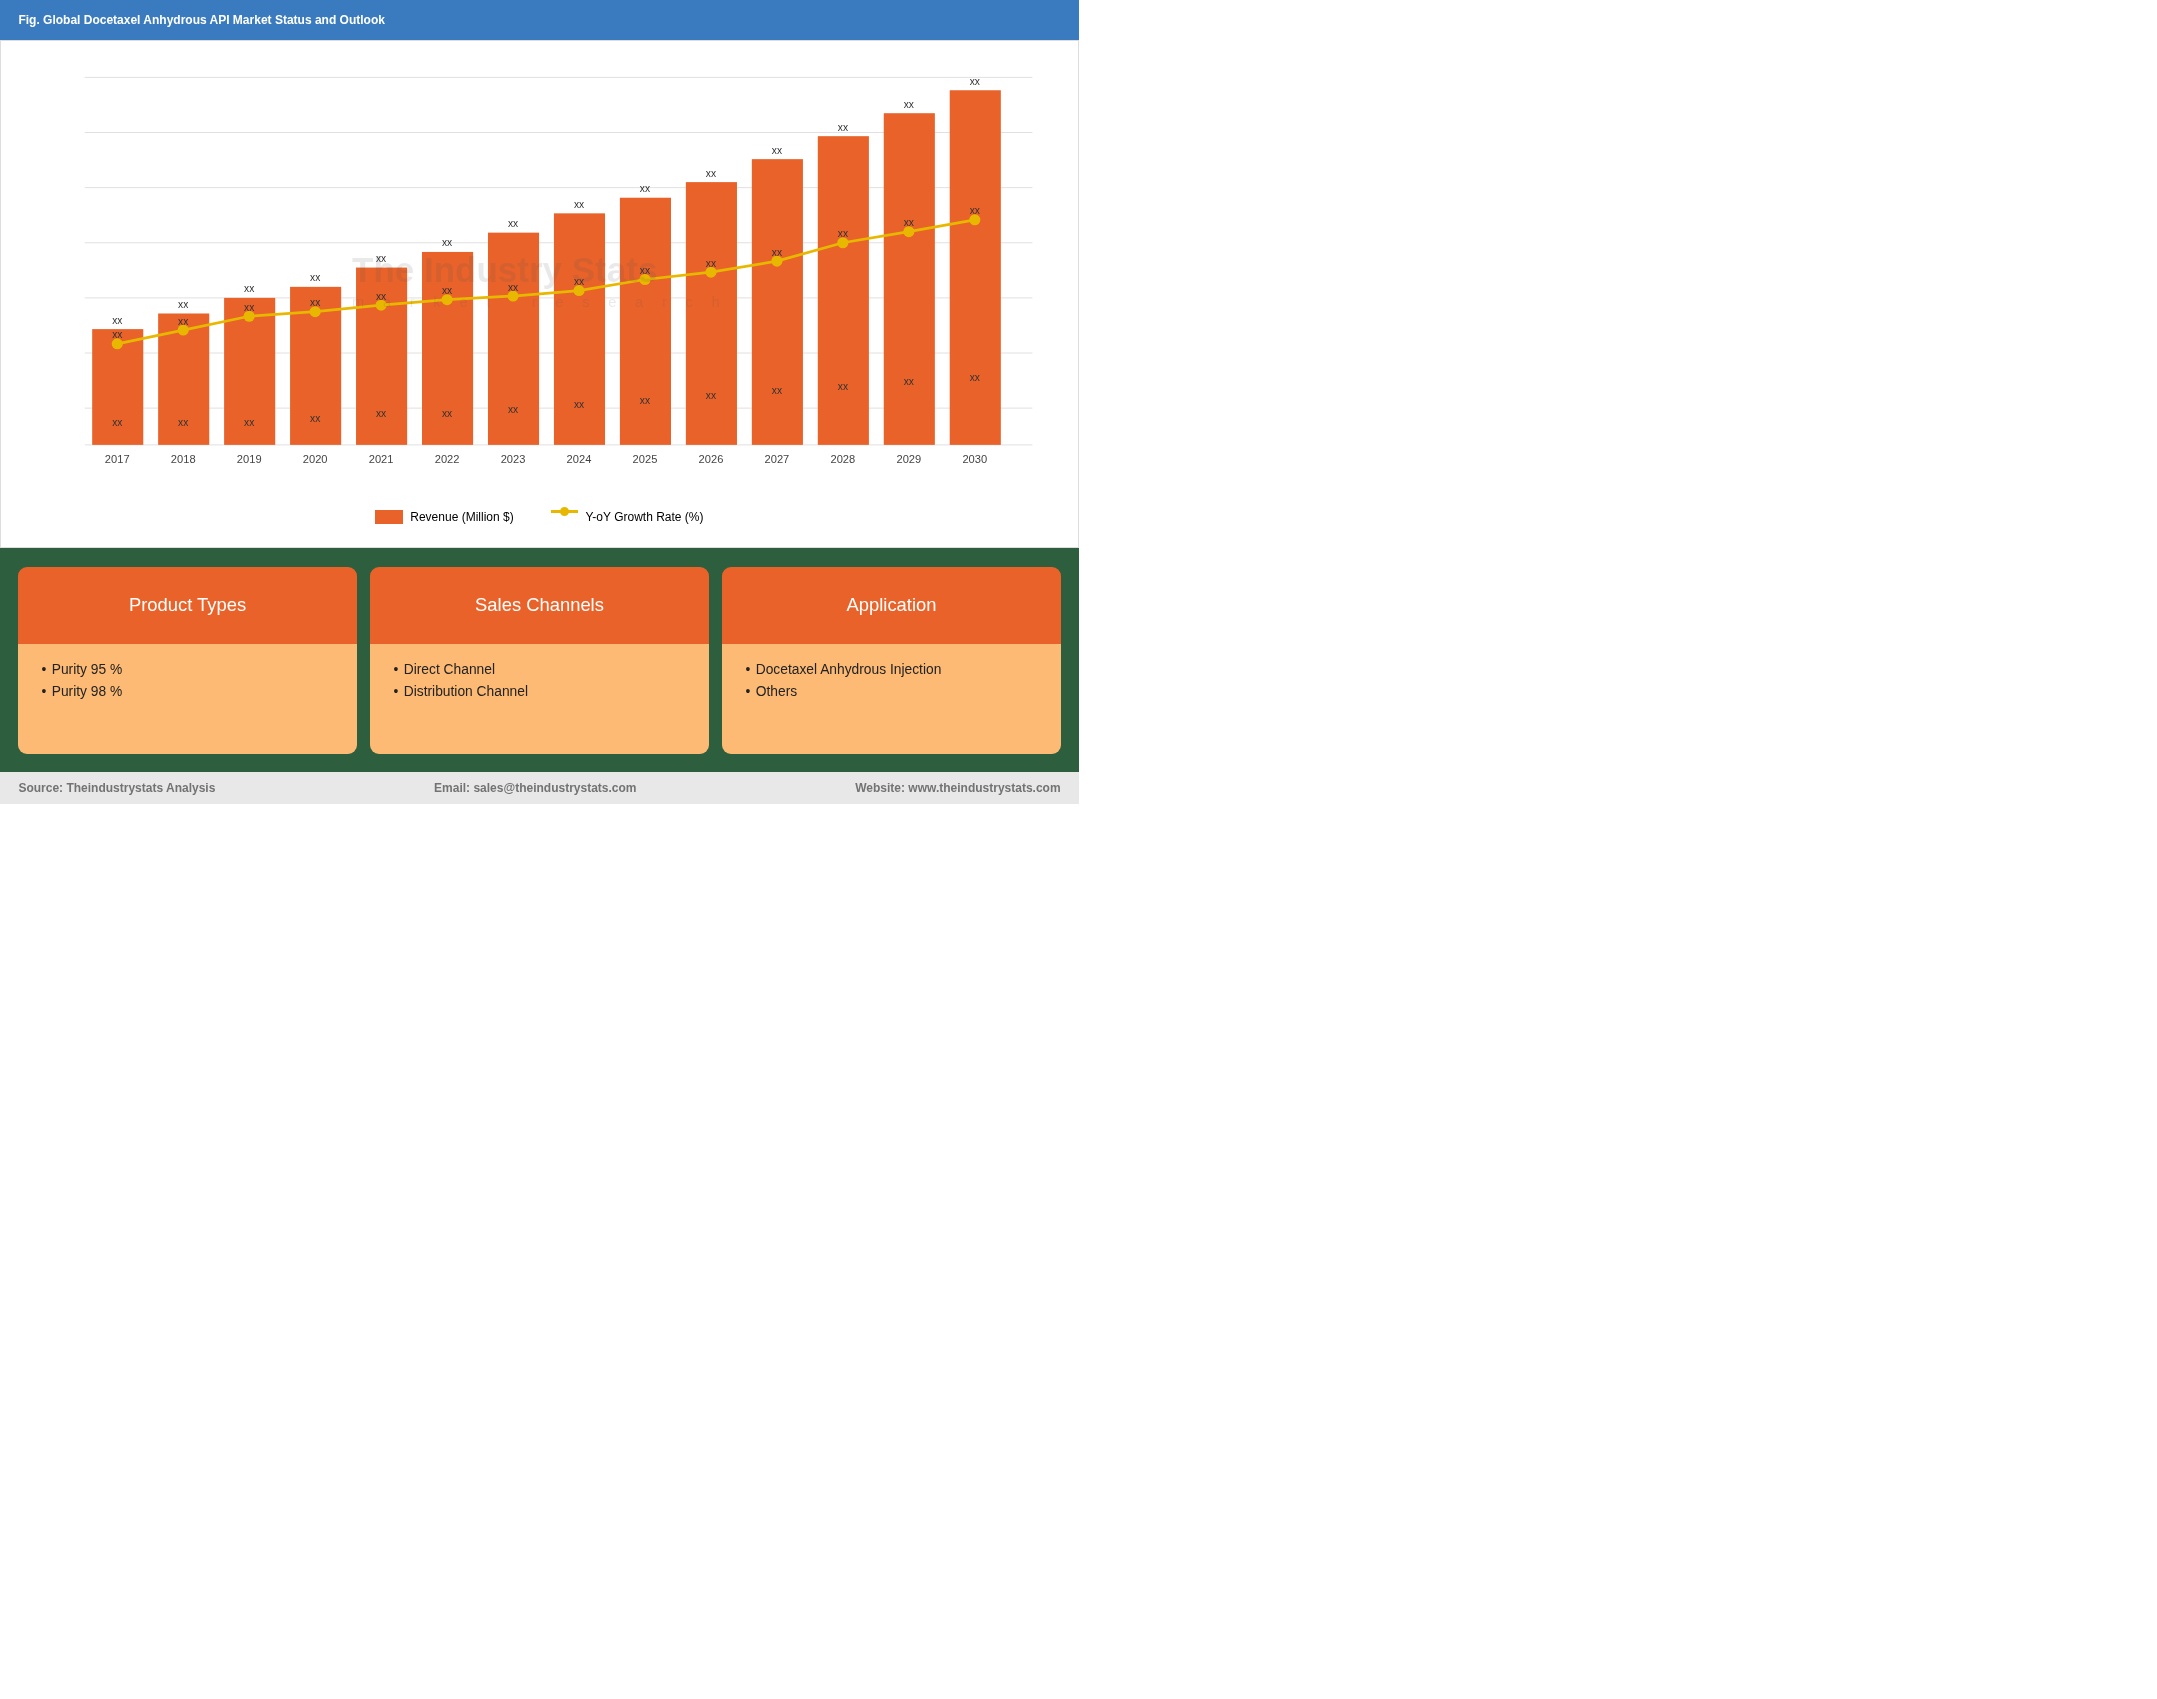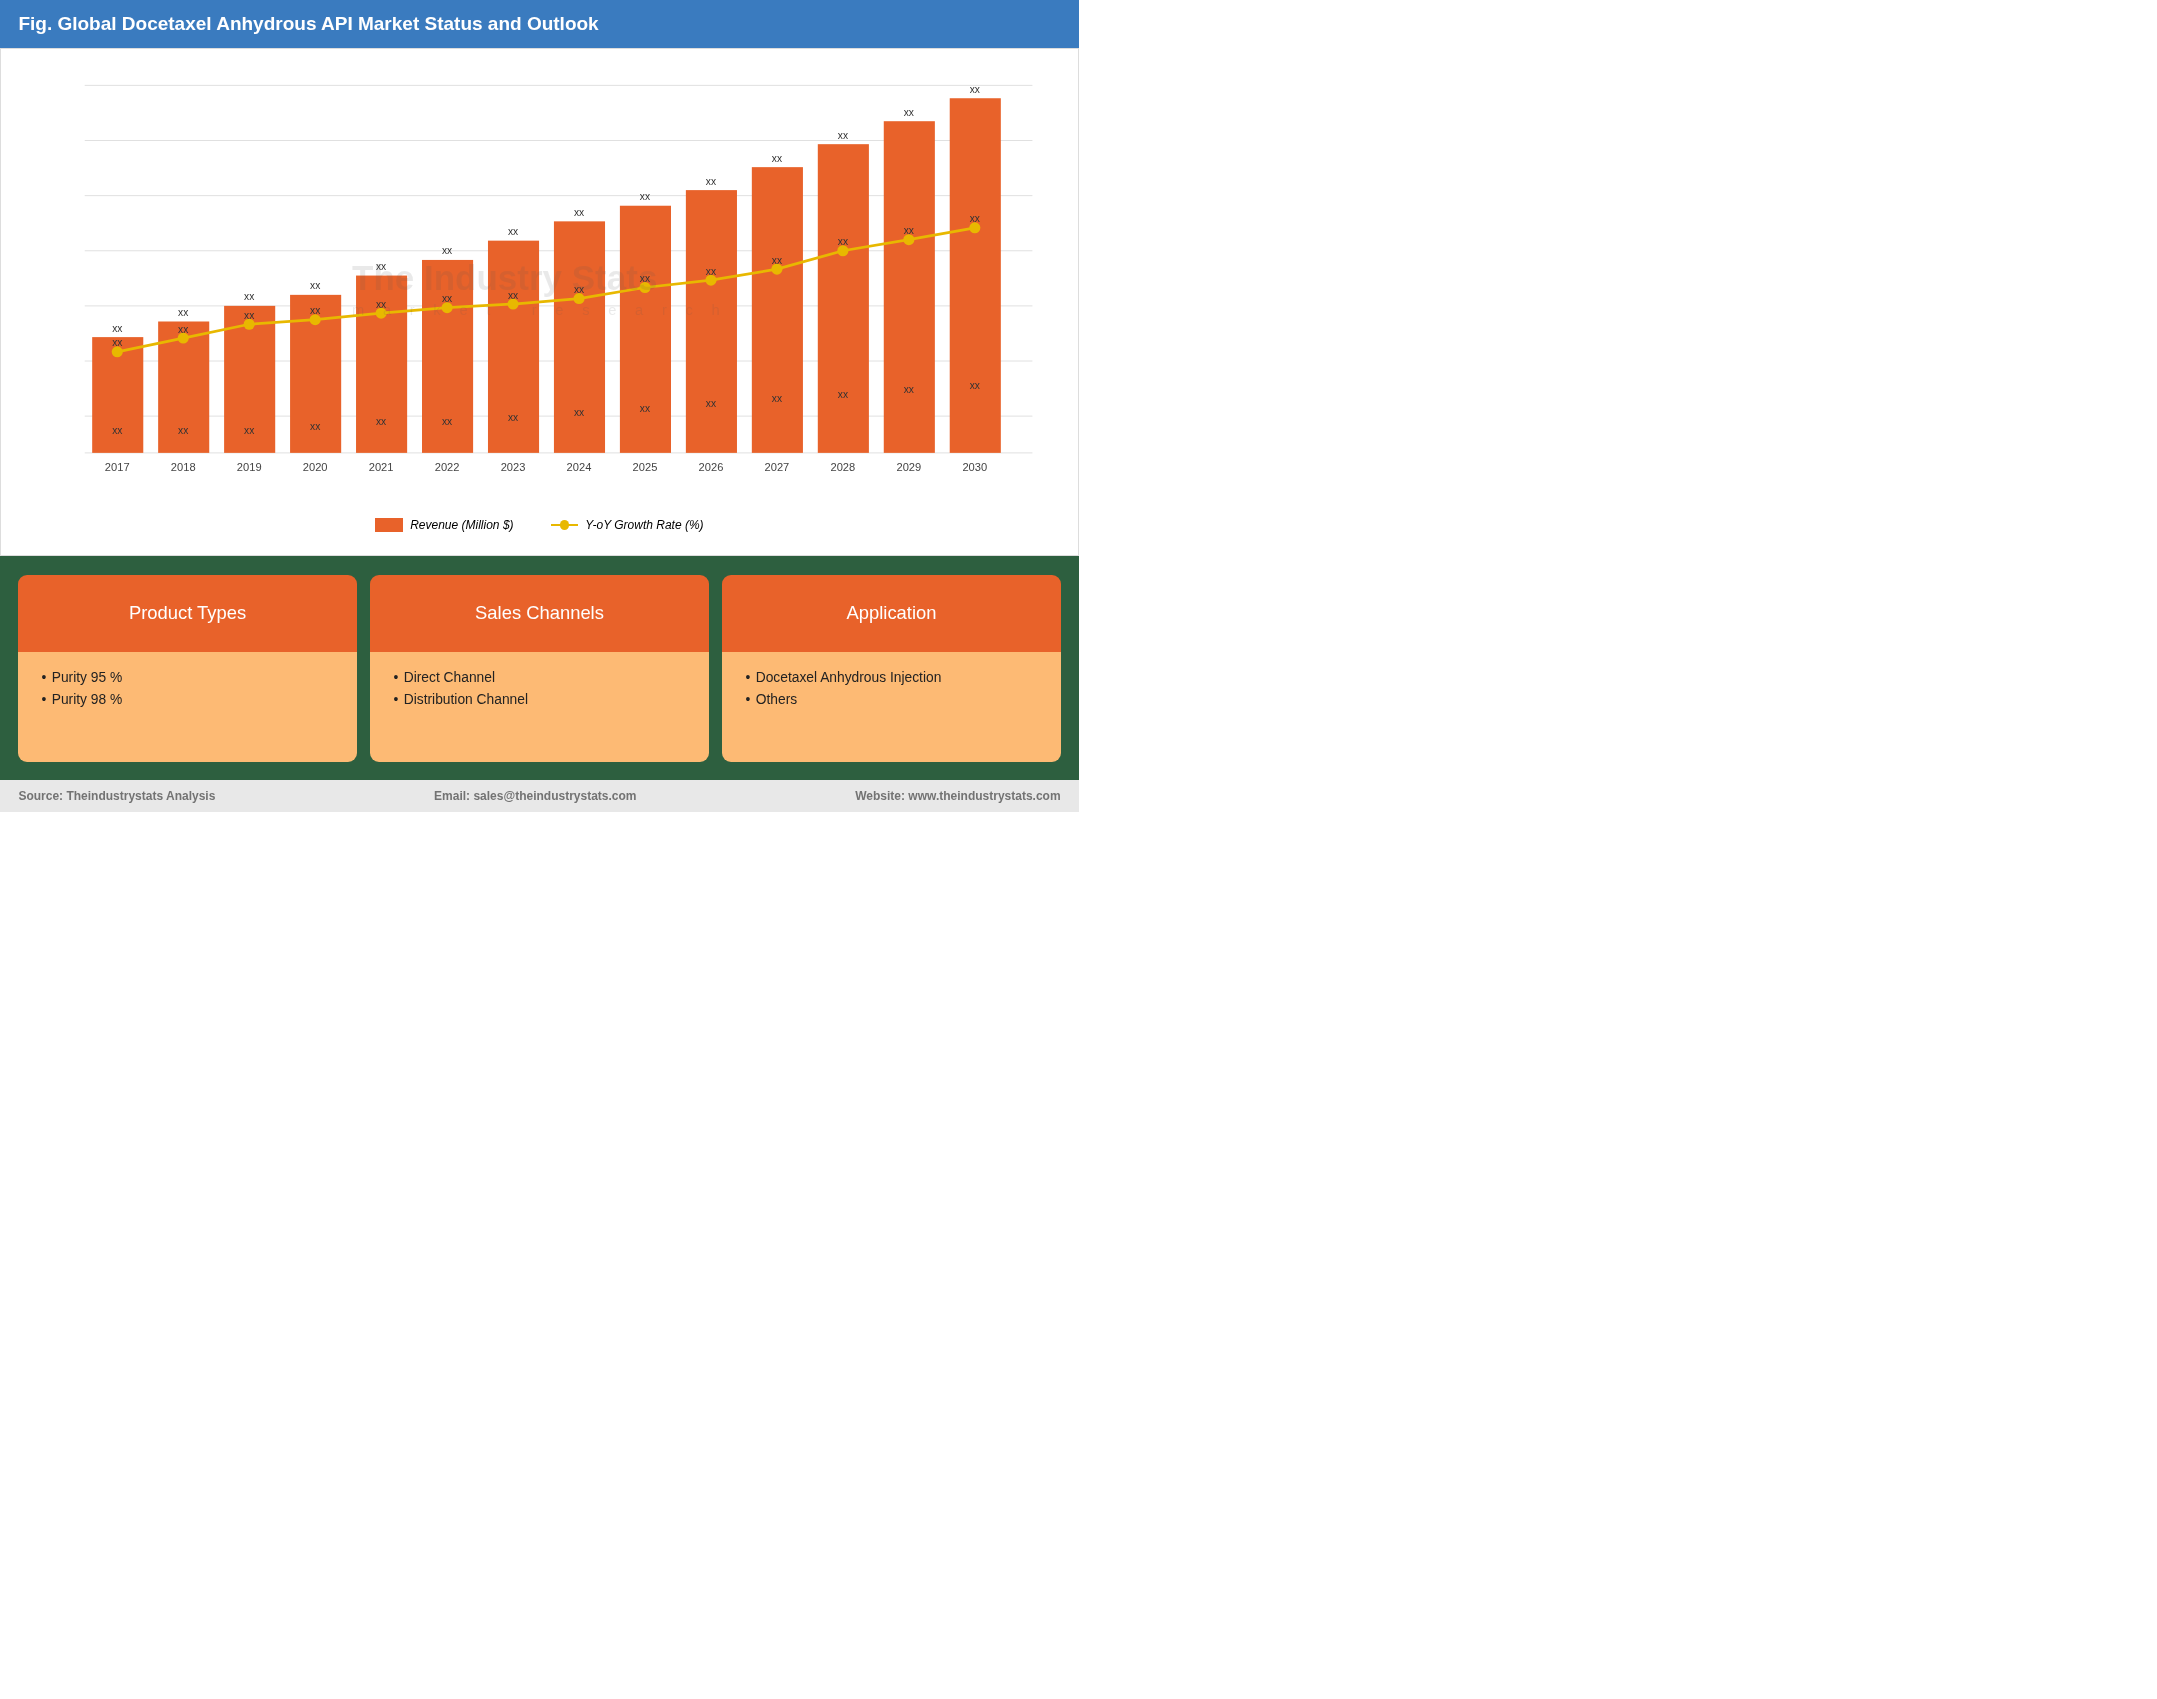--- a/index.html
+++ b/index.html
@@ -6,21 +6,21 @@
     body {
       font-family: Arial, sans-serif;
       background: #fff;
       width: 1079px;
       min-height: 849px;
     }
 
     .header {
       background: #3a7bbf;
       color: white;
-      font-size: 19px;
+      font-size: 12px;
       font-weight: bold;
       padding: 13px 18.4px;
     }
 
     .chart-container {
       background: #fff;
       padding: 18.4px 27.5px 9.2px 27.5px;
       border: 0.9px solid #ddd;
       margin: 0;
     }
@@ -39,24 +39,23 @@
     .legend {
       display: flex;
       justify-content: center;
       align-items: center;
       gap: 37px;
       padding: 9.2px 0 13.8px 0;
     }
 
     .legend-item {
       display: flex;
-      align-items: center;
+      align-items: flex-start;
       gap: 7.3px;
       font-size: 12px;
-      font-style: italic;
     }
 
     .legend-bar {
       width: 27.5px;
       height: 14.7px;
       background: #e8622a;
     }
 
     .legend-line {
       width: 27.5px;

